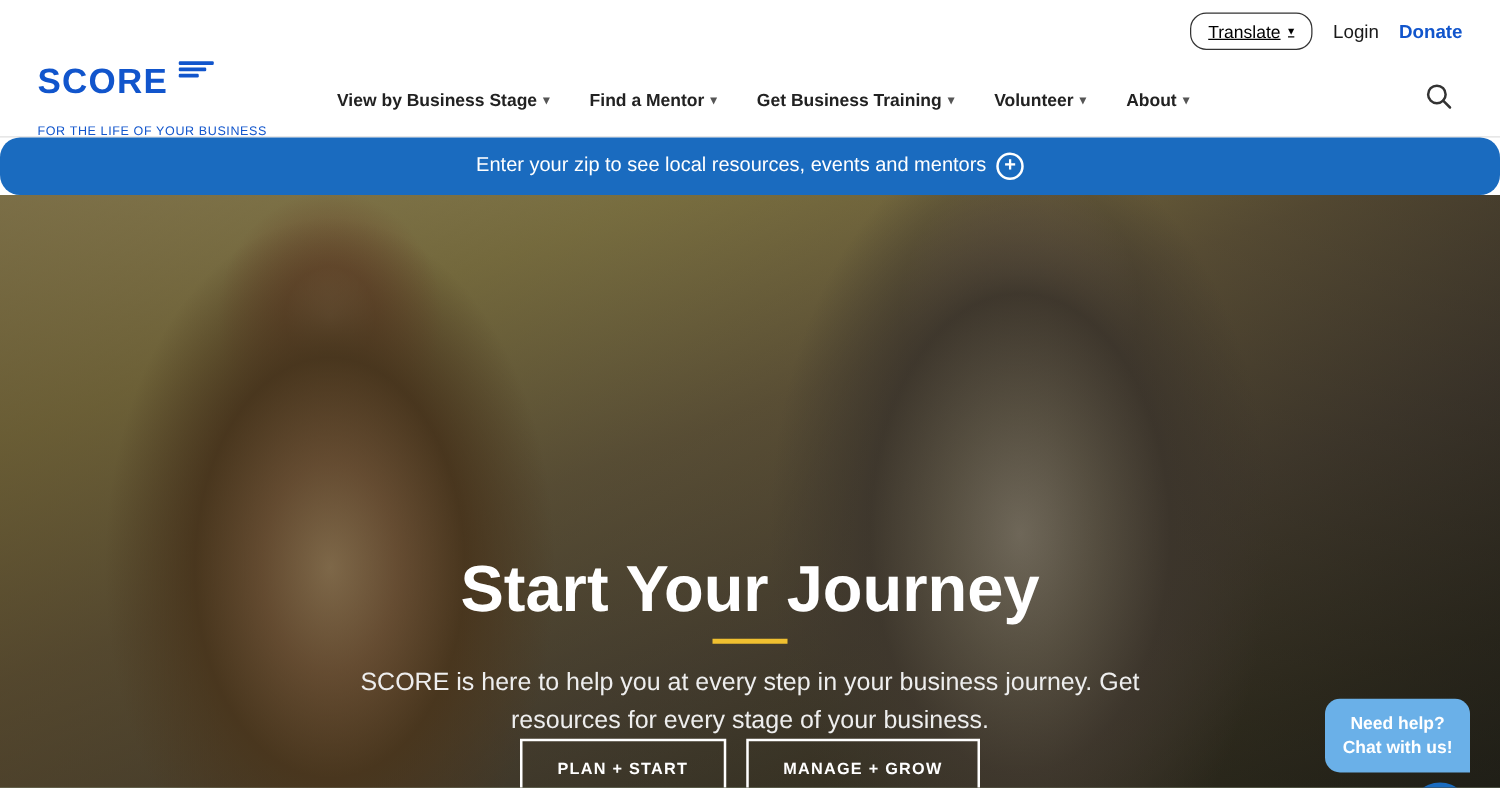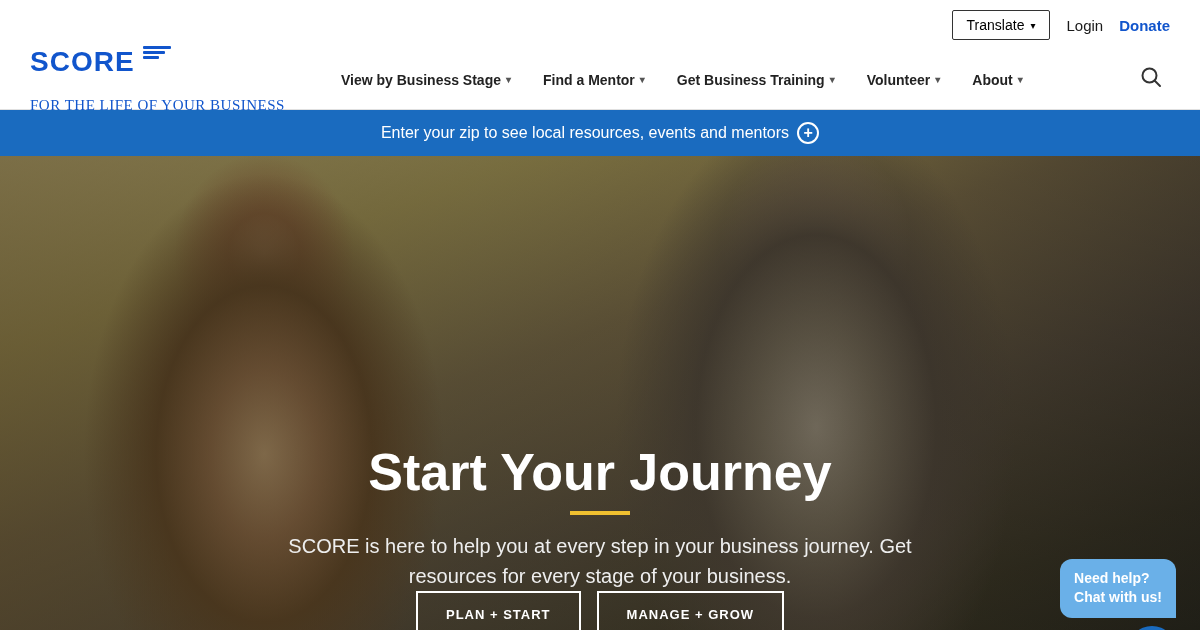--- a/index.html
+++ b/index.html
@@ -11,26 +11,27 @@
       justify-content: flex-end;
       align-items: center;
       padding: 10px 30px;
       gap: 16px;
       background: #fff;
     }
     .translate-btn {
       border: 1.5px solid #333;
       background: #fff;
       padding: 6px 14px;
-      border-radius: 2px;
+      border-radius: 13px;
       font-size: 14px;
       cursor: pointer;
       display: flex;
       align-items: center;
       gap: 6px;
+      text-decoration: underline;
     }
     .translate-btn .chevron { font-size: 10px; }
     .login-link {
       font-size: 15px;
       color: #1a1a1a;
       text-decoration: none;
       cursor: pointer;
     }
     .donate-link {
       font-size: 15px;
@@ -72,25 +73,24 @@
     .logo-lines span {
       display: block;
       background: #1155cc;
       height: 3px;
       border-radius: 1px;
     }
     .logo-lines span:nth-child(1) { width: 28px; }
     .logo-lines span:nth-child(2) { width: 22px; }
     .logo-lines span:nth-child(3) { width: 16px; }
     .logo-tagline {
-      font-size: 15px;
+      font-size: 10px;
       color: #1155cc;
       letter-spacing: 0.5px;
       margin-top: 19px;
-      font-family: Liberation Serif, serif;
     }
 
     .nav-links {
       display: flex;
       align-items: center;
       gap: 0;
       flex: 1;
     }
     .nav-item {
       display: flex;
@@ -122,20 +122,21 @@
       background: #1a6bbf;
       color: #fff;
       text-align: center;
       padding: 12px;
       font-size: 16px;
       font-weight: 500;
       display: flex;
       align-items: center;
       justify-content: center;
       gap: 8px;
+      border-radius: 16px;
     }
     .blue-banner .plus-circle {
       width: 22px;
       height: 22px;
       border: 2px solid #fff;
       border-radius: 50%;
       display: inline-flex;
       align-items: center;
       justify-content: center;
       font-size: 16px;
@@ -233,21 +234,21 @@
       gap: 8px;
     }
     .chat-bubble {
       background: #6ab0e8;
       color: #fff;
       padding: 10px 14px;
       border-radius: 12px 12px 0 12px;
       font-size: 14px;
       font-weight: 600;
       line-height: 1.4;
-      text-align: left;
+      text-align: center;
     }
     .chat-icon-btn {
       width: 48px;
       height: 48px;
       background: #1a6bbf;
       border-radius: 50%;
       display: flex;
       align-items: center;
       justify-content: center;
       cursor: pointer;

